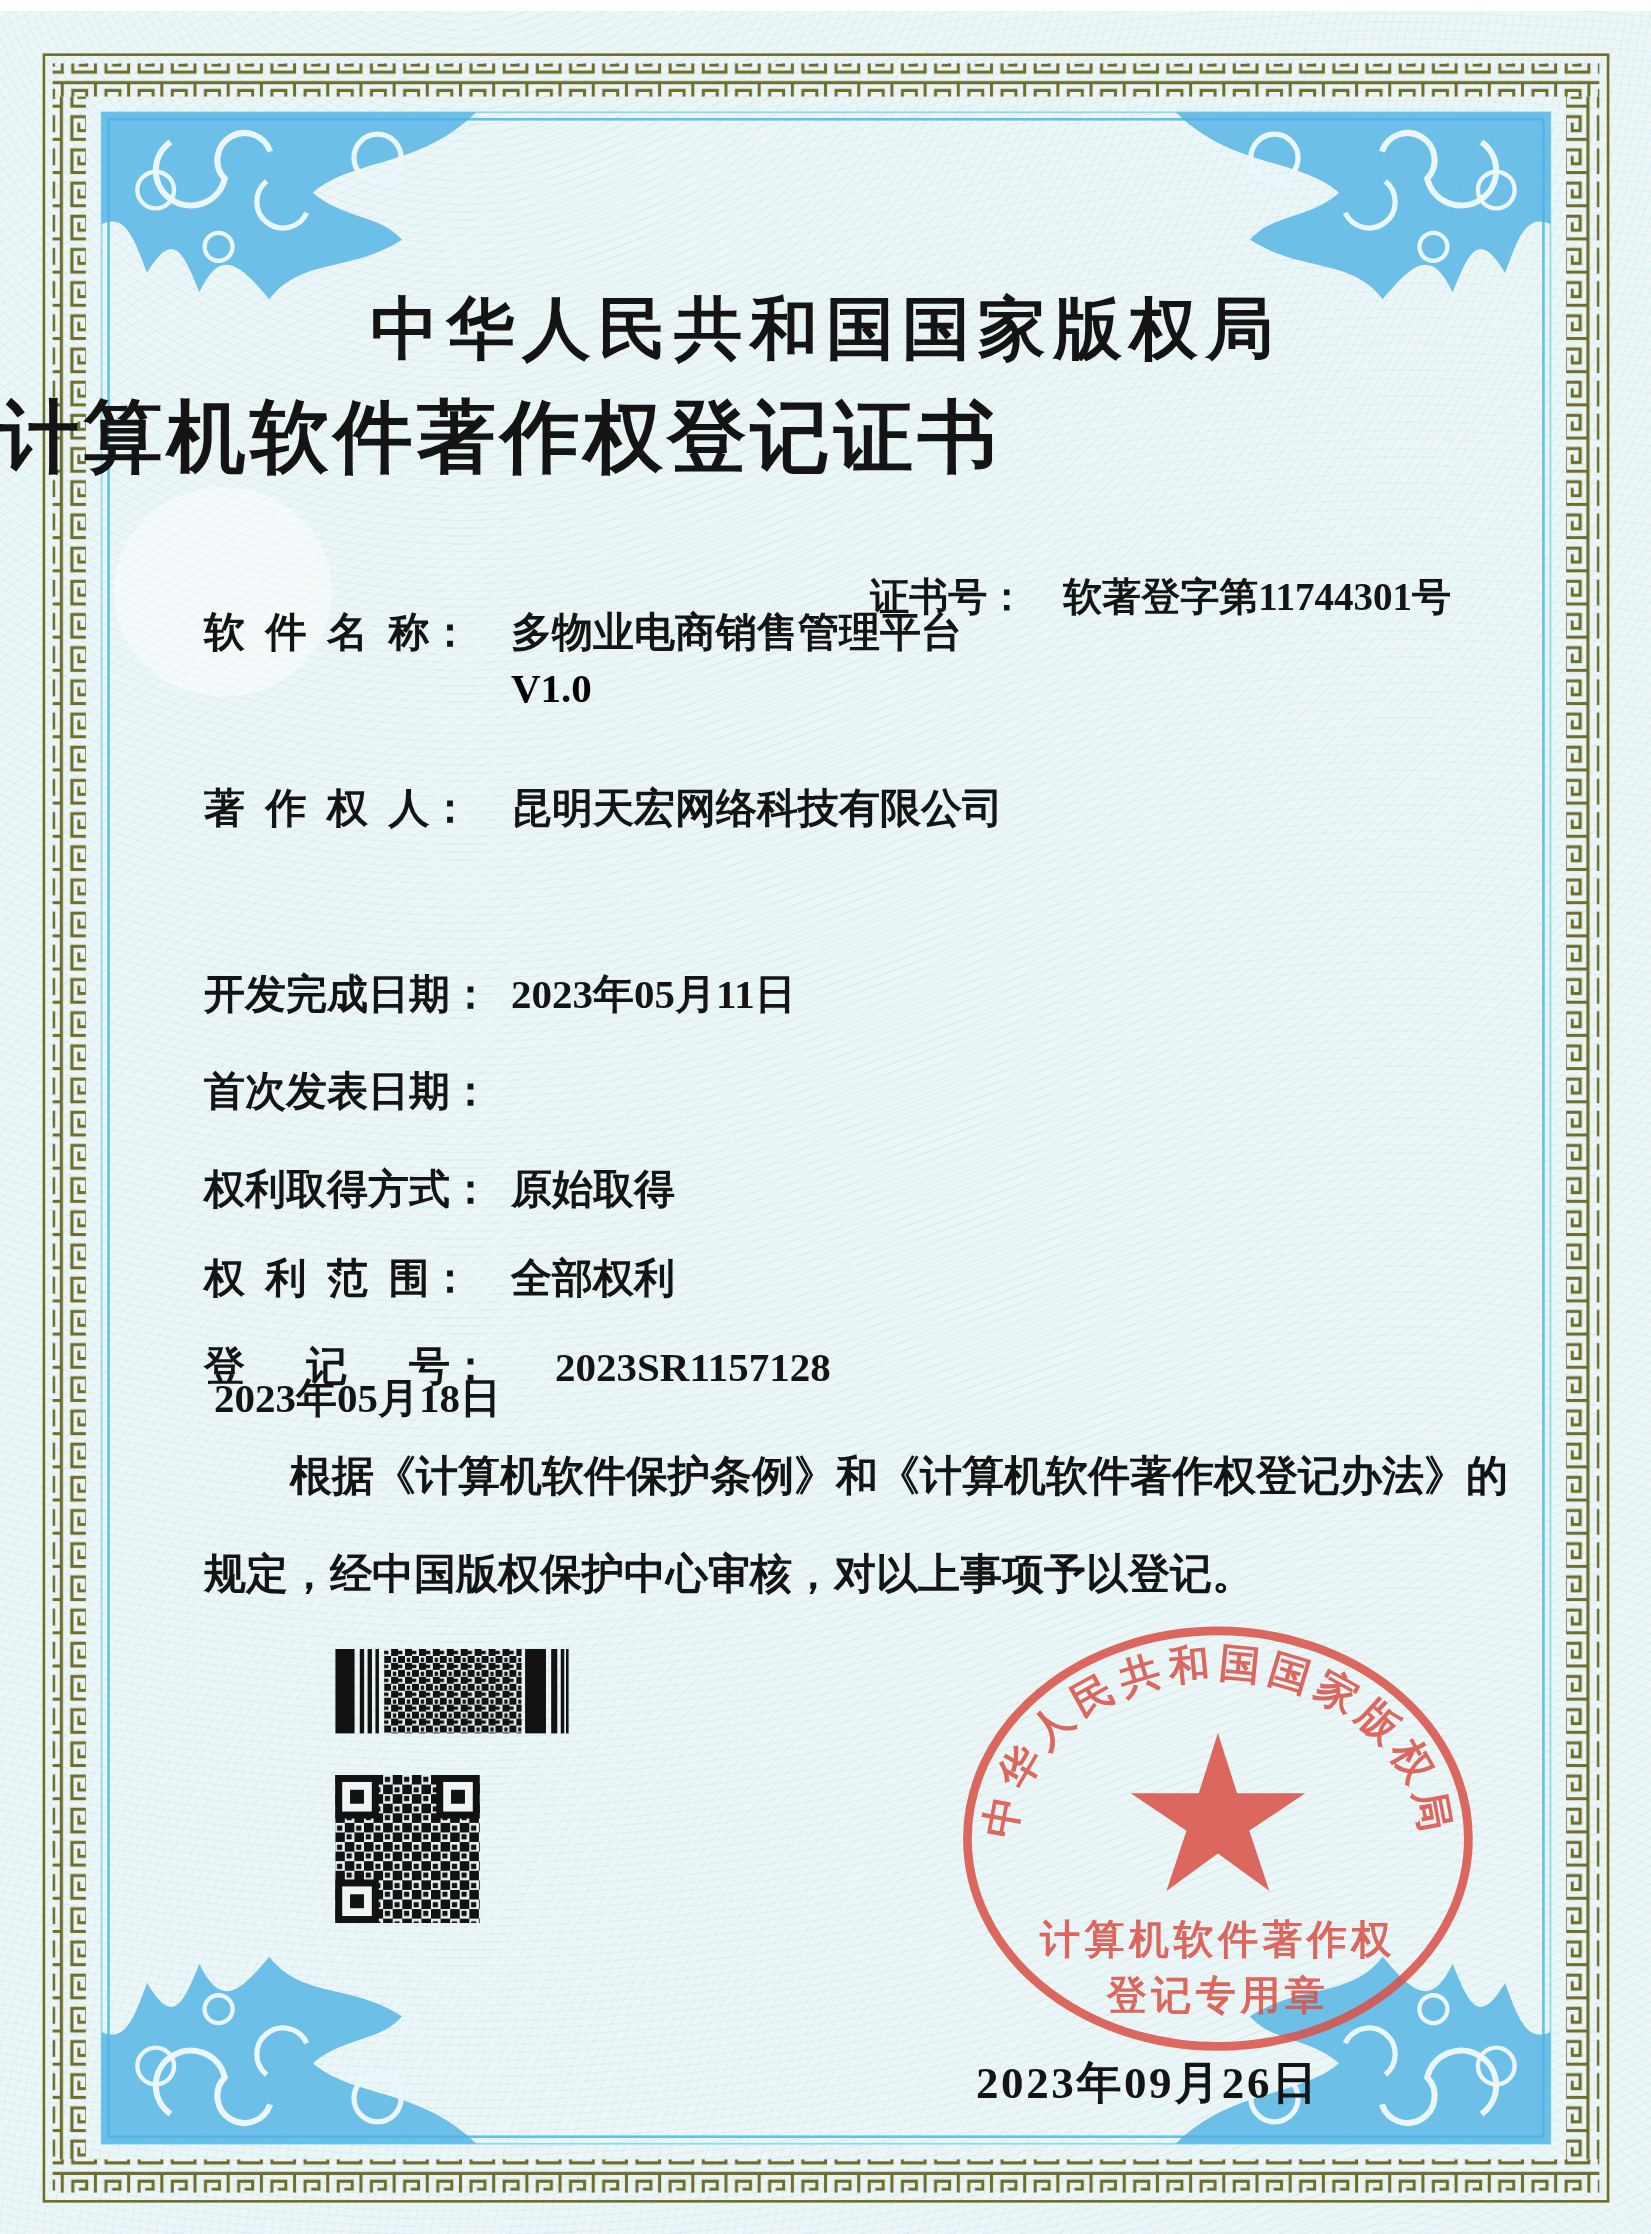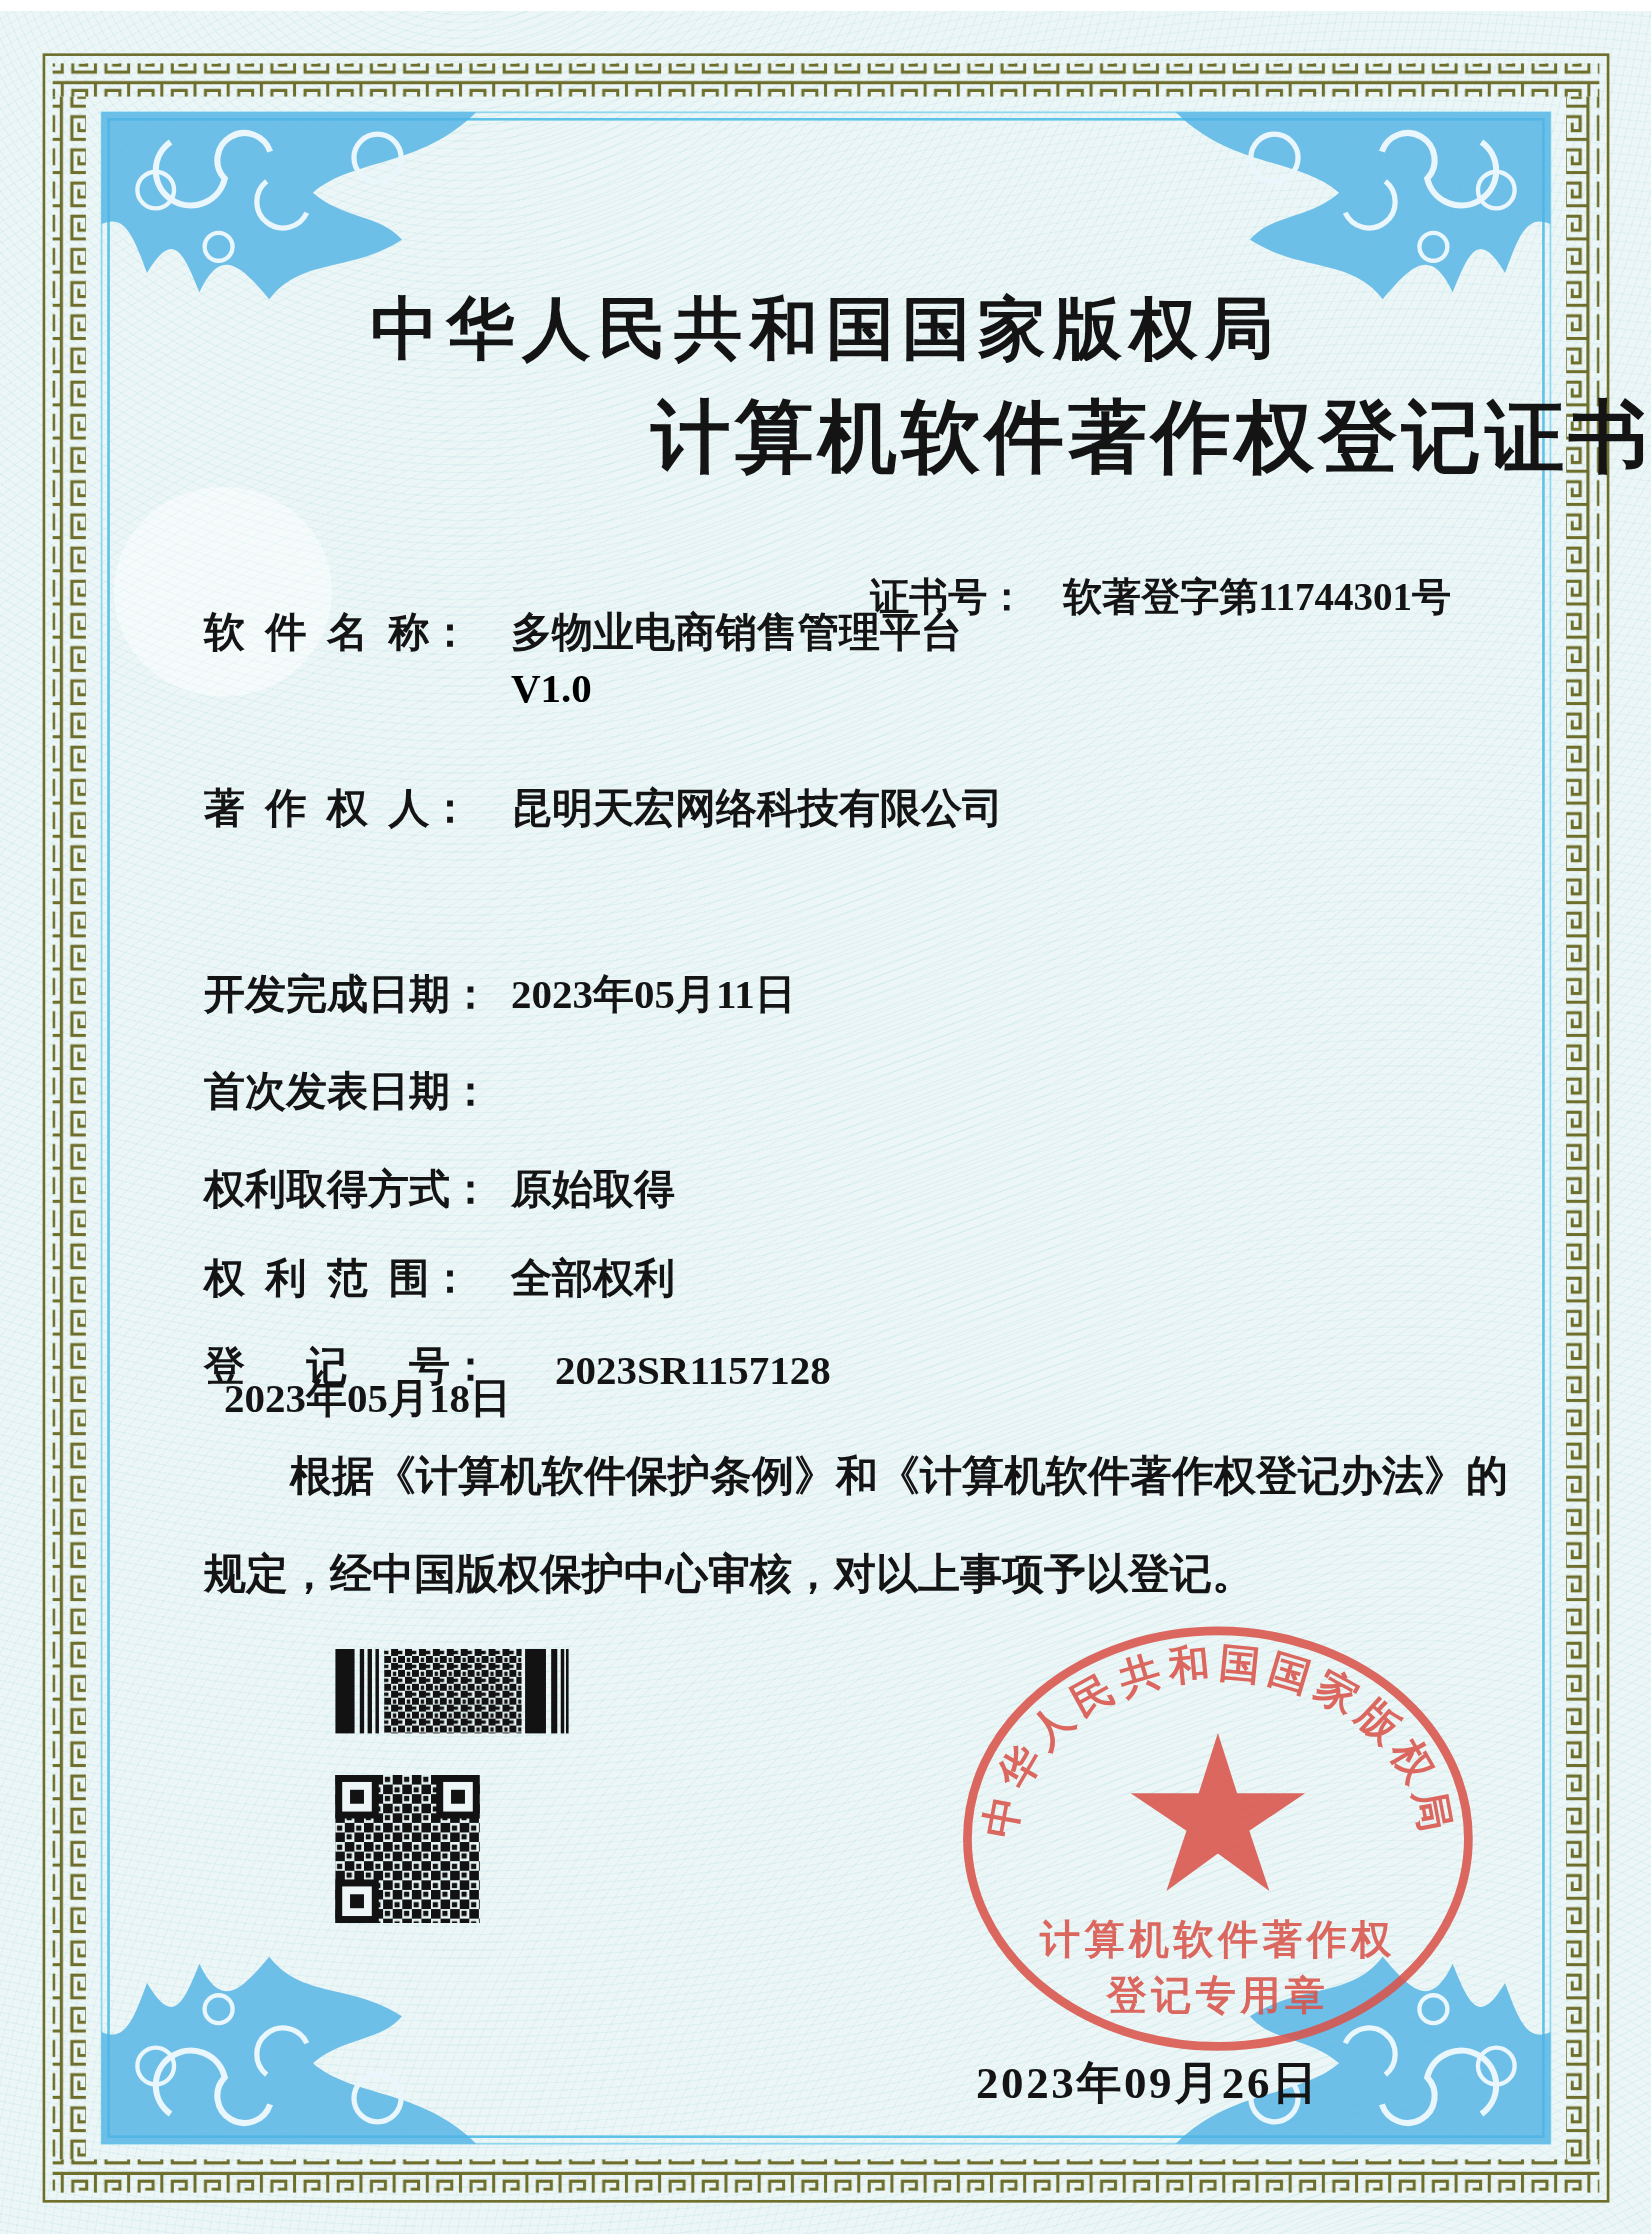--- a/index.html
+++ b/index.html
@@ -19,32 +19,32 @@
   }
   .frame{position:absolute;left:0;top:0;}
   .txt{position:absolute;color:#141414;}
   .authority{
     top:273px;left:0;width:100%;
     text-align:center;
     font-size:68px;font-weight:bold;letter-spacing:7.9px;
   }
   .cert-title{
     top:374px;left:0;width:100%;
-    text-align:right;
+    text-align:left;
     font-size:79px;font-weight:bold;letter-spacing:4.4px;
   }
   .certno{
     top:514px;right:201px;
     font-size:39px;font-weight:bold;
     white-space:pre;
   }
   .certno .certno-val{margin-left:37px;}
   .row{
     position:absolute;left:204px;
-    display:flex;align-items:flex-end;
+    display:flex;align-items:center;
     font-size:41px;font-weight:bold;color:#141414;
   }
   .row .lbl{width:307px;flex:0 0 307px;white-space:pre;}
   .row .val{white-space:pre;}
   .r0{top:594px;}
   .rv{top:653px;left:511px;position:absolute;font-size:41px;font-weight:bold;}
   .r1{top:770px;}
   .r2{top:956px;}
   .r3{top:1053px;flex-direction:column;}
   .r4{top:1151px;}

